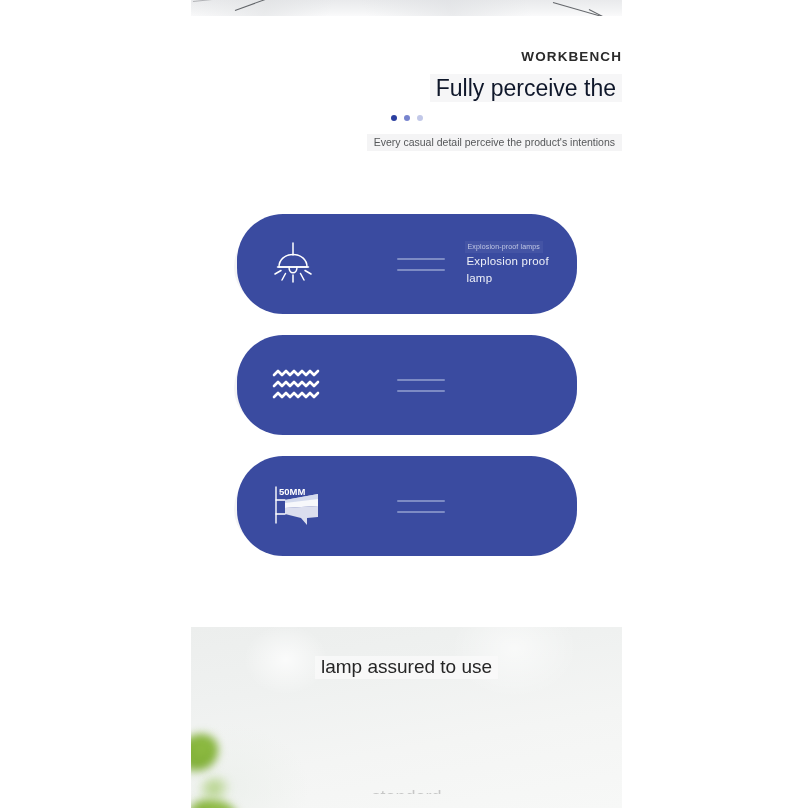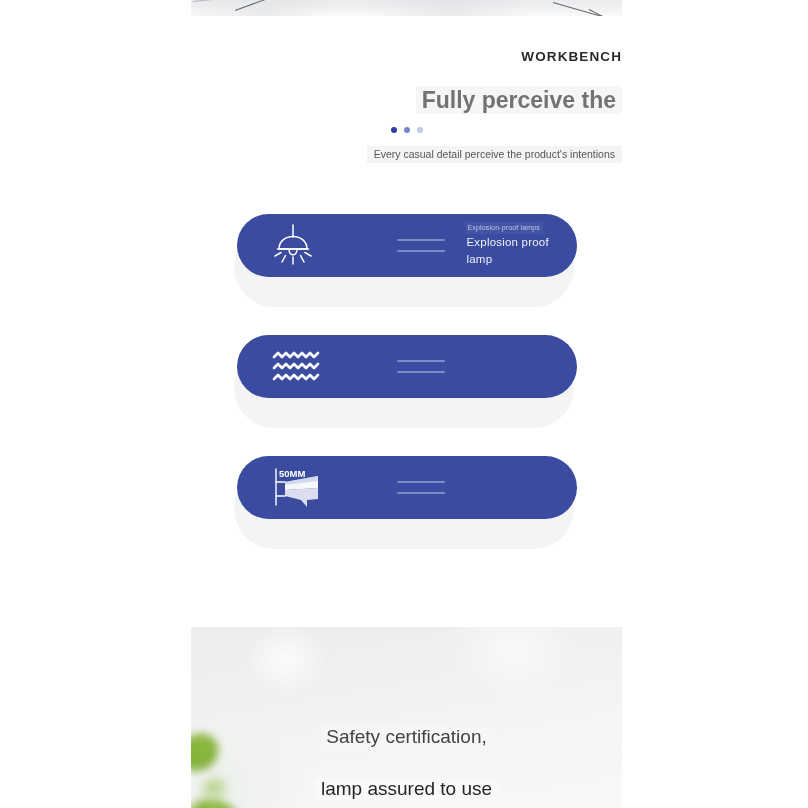--- a/index.html
+++ b/index.html
@@ -57,24 +57,24 @@
   }
   .eyebrow {
     margin-top: 34px;
     font-size: 13.5px;
     font-weight: 700;
     letter-spacing: 1.1px;
     color: #2b2b2b;
     line-height: 1;
   }
   .headline-1 {
-    margin-top: 22px;
+    margin-top: 10px;
     font-size: 23px;
-    font-weight: 700;
-    color: #737373;
+    font-weight: 400;
+    color: #0f172a;
     line-height: 1.05;
   }
   .headline-1 span,
   .headline-2 span {
     background: #f6f6f7;
     padding: 2px 6px;
     display: inline-block;
   }
   .headline-2 {
     margin-top: 17px;
@@ -130,21 +130,21 @@
     width: 340px;
     height: 80px;
     background: #f4f4f5;
     border-radius: 46px;
   }
   .card {
     position: absolute;
     left: 0;
     top: 0;
     width: 340px;
-    height: 63px;
+    height: 100px;
     border-radius: 46px;
     background: #3a4ba0;
     display: flex;
     align-items: center;
     box-sizing: border-box;
     padding-left: 34px;
     overflow: hidden;
   }
   .card-icon {
     width: 62px;
@@ -382,22 +382,19 @@
     </div>
 
   </div>
 
   <div class="hero">
     <div class="leaf l1"></div>
     <div class="leaf l2"></div>
     <div class="leaf l3"></div>
     <div class="hero-ghost">standard</div>
     <div class="hero-text">
-      <div class="hero-line-1">
-        <span>Safety certification,</span>
-      </div>
       <div class="hero-line-2">
         <span>lamp assured to use</span>
       </div>
     </div>
   </div>
 
 </div>
 
 </body></html>

